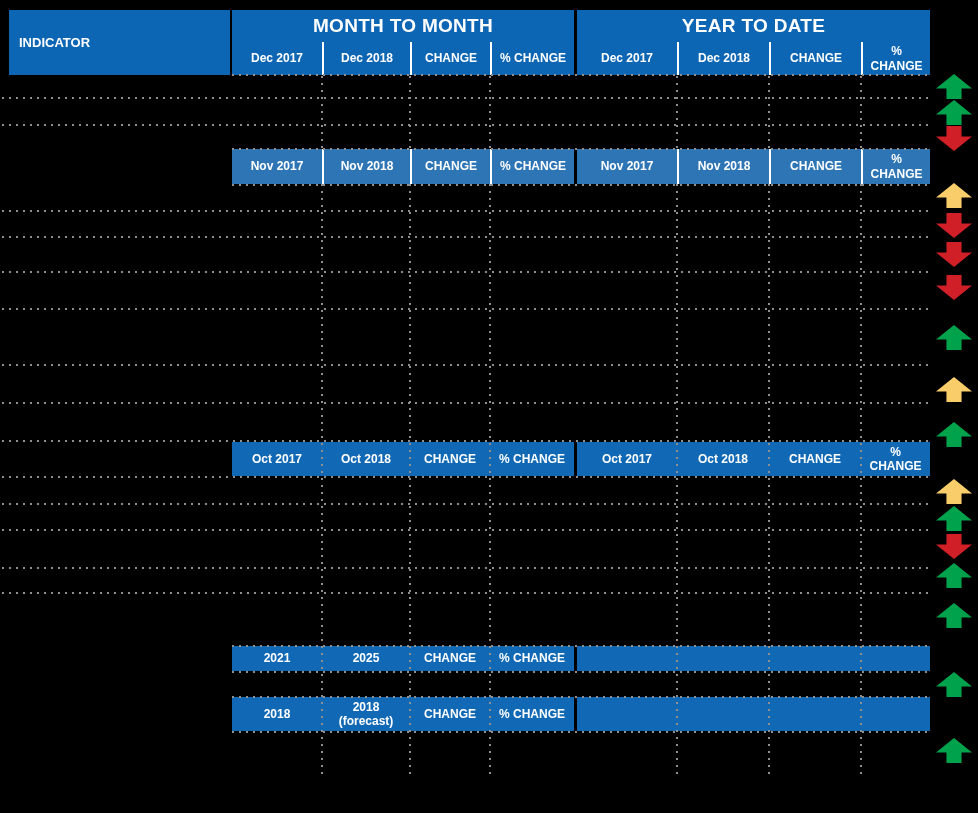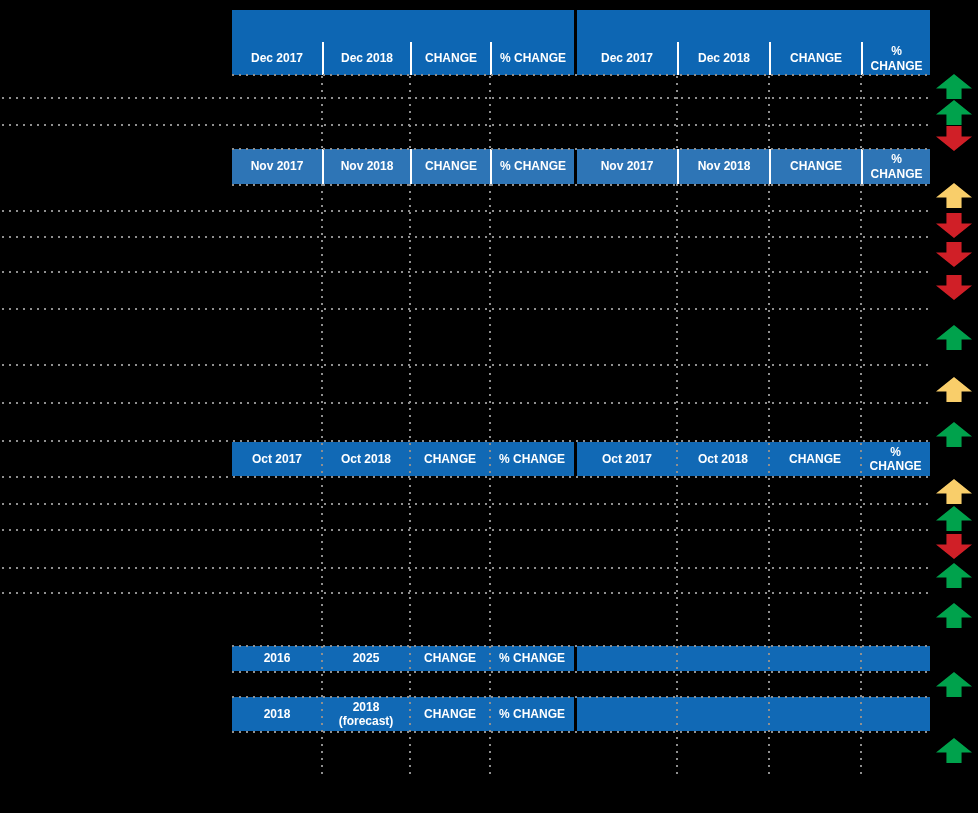--- a/index.html
+++ b/index.html
@@ -41,37 +41,42 @@
   }
   .arrow{position:absolute;width:36px;height:25px;z-index:6;}
   .arrow.up{clip-path:polygon(50% 0%,100% 58%,71% 58%,71% 100%,29% 100%,29% 58%,0% 58%);}
   .arrow.down{clip-path:polygon(50% 100%,100% 42%,71% 42%,71% 0%,29% 0%,29% 42%,0% 42%);}
 </style>
 </head>
 <body>
 
 <div id="stage" style="background: rgb(0, 0, 0);">
 
+  <div class="indicator-cell" id="indicator-cell" style="left:9px;top:10px;width:221px;height:65px;">
+    <span>INDICATOR</span>
+  </div>
 
   <div class="band top" id="mtm-header" style="left:232px;top:10px;width:342px;height:65px;">
+    <div class="band-title">MONTH TO MONTH</div>
   <div class="cell" style="left: 0px; top: 32px; width: 90px; height: 33px;">
         <span>Dec 2017</span>
       </div>
       <div class="cell solid-div" style="left: 90px; top: 32px; width: 88px; height: 33px;">
         <span>Dec 2018</span>
       </div>
       <div class="cell solid-div" style="left: 178px; top: 32px; width: 80px; height: 33px;">
         <span>CHANGE</span>
       </div>
       <div class="cell solid-div" style="left: 258px; top: 32px; width: 84px; height: 33px;">
         <span>% CHANGE</span>
       </div>
     </div>
 
   <div class="band top" id="ytd-header" style="left:577px;top:10px;width:353px;height:65px;">
+    <div class="band-title">YEAR TO DATE</div>
   <div class="cell" style="left: 0px; top: 32px; width: 100px; height: 33px;">
         <span>Dec 2017</span>
       </div>
       <div class="cell solid-div" style="left: 100px; top: 32px; width: 92px; height: 33px;">
         <span>Dec 2018</span>
       </div>
       <div class="cell solid-div" style="left: 192px; top: 32px; width: 92px; height: 33px;">
         <span>CHANGE</span>
       </div>
       <div class="cell solid-div" style="left: 284px; top: 32px; width: 69px; height: 33px;">
@@ -131,21 +136,21 @@
         </div>
         <div class="cell" style="left: 192px; top: 0px; width: 92px; height: 34px;">
           <span>CHANGE</span>
         </div>
         <div class="cell" style="left: 284px; top: 0px; width: 69px; height: 34px;">
           <span>% CHANGE</span>
         </div>
       </div>
       <div class="band" style="left: 232px; top: 646px; width: 342px; height: 25px;">
         <div class="cell" style="left: 0px; top: 0px; width: 90px; height: 25px;">
-          <span>2016</span>
+          <span>2021</span>
         </div>
         <div class="cell" style="left: 90px; top: 0px; width: 88px; height: 25px;">
           <span>2025</span>
         </div>
         <div class="cell" style="left: 178px; top: 0px; width: 80px; height: 25px;">
           <span>CHANGE</span>
         </div>
         <div class="cell" style="left: 258px; top: 0px; width: 84px; height: 25px;">
           <span>% CHANGE</span>
         </div>

